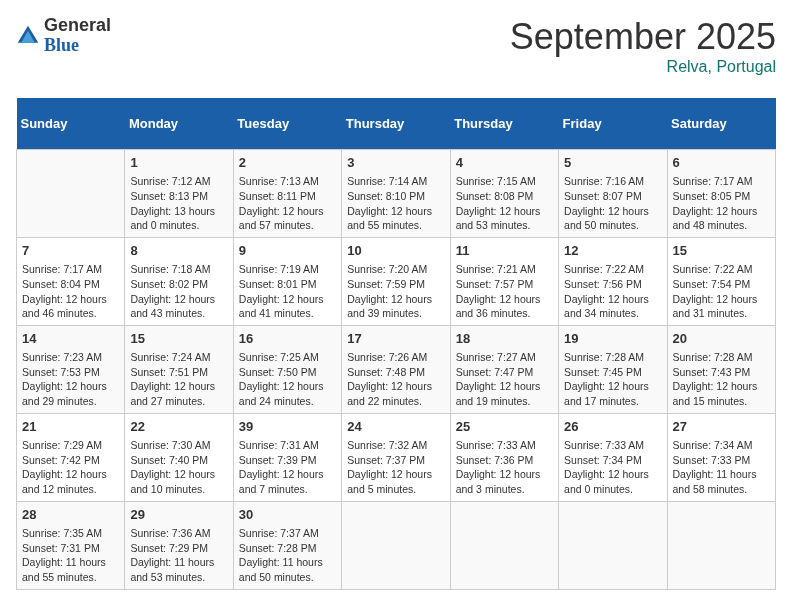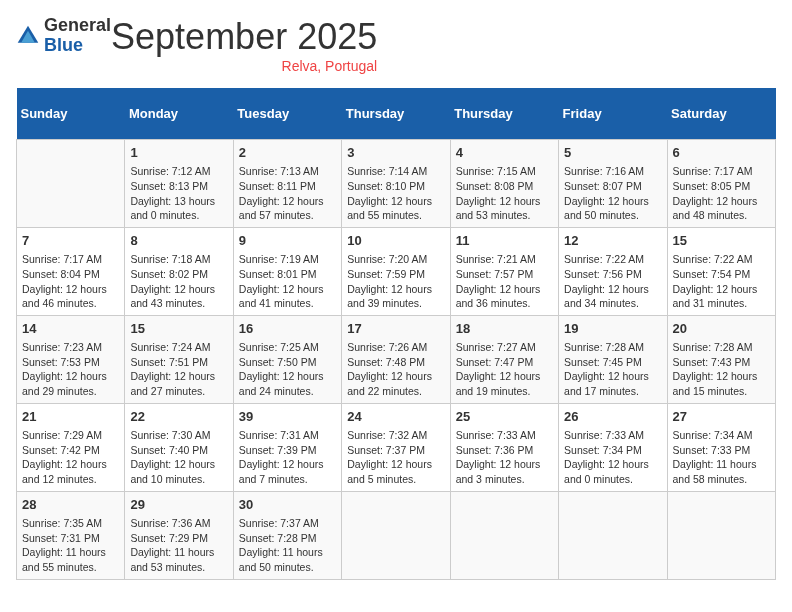--- a/index.html
+++ b/index.html
@@ -5,50 +5,51 @@
     * { margin: 0; padding: 0; box-sizing: border-box; }
     body {
       font-family: Arial, sans-serif;
       background: #fff;
       width: 792px;
       min-height: 612px;
       padding: 16px;
     }
     .header {
       display: flex;
+      justify-content: space-between;
       align-items: flex-start;
-      margin-bottom: 14px;
+      margin-bottom: 22px;
     }
     .logo {
       display: flex;
       align-items: center;
       gap: 4px;
     }
     .logo-text {
       font-size: 18px;
       font-weight: bold;
       line-height: 1.1;
     }
     .logo-general { color: #333; }
-    .logo-blue { color: #1a5fa8; }
+    .logo-blue { color: #1a5fa8; font-family: Liberation Serif, serif; }
     .logo-icon {
       width: 24px;
       height: 24px;
     }
     .title-block {
       text-align: right;
     }
     .month-title {
       font-size: 36px;
       font-weight: normal;
       color: #333;
     }
     .location {
-      font-size: 14px;
-      color: #ef4444;
+      font-size: 16px;
+      color: #0f766e;
     }
     table {
       width: 100%;
       border-collapse: collapse;
       font-size: 11px;
     }
     thead th {
       background-color: #1a5fa8;
       color: #fff;
       padding: 18px 4px;

